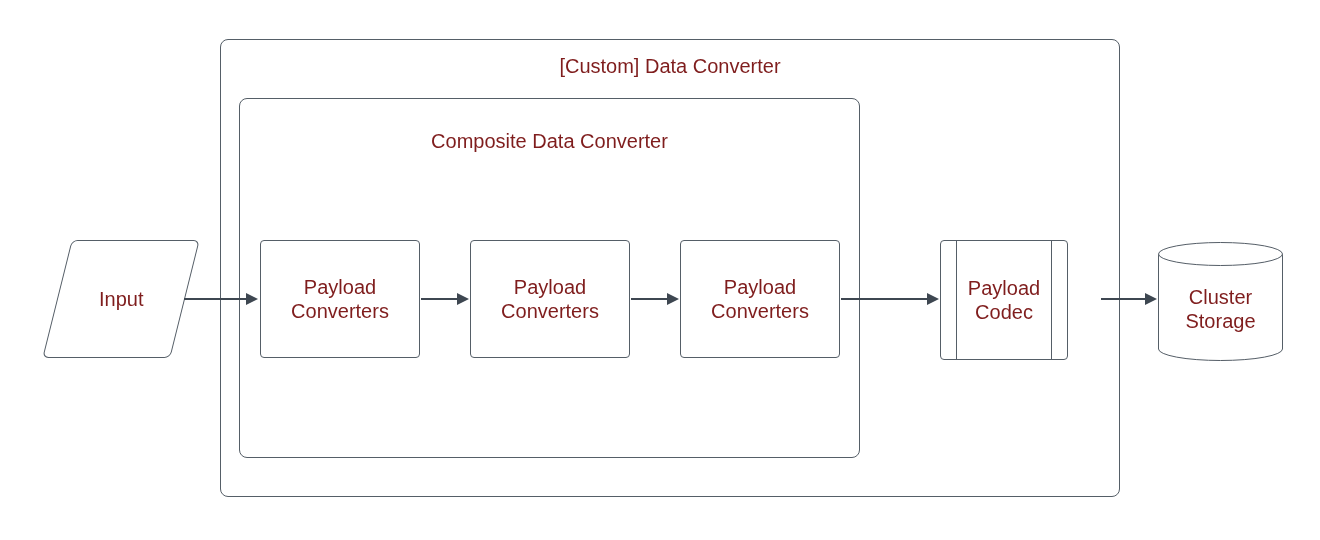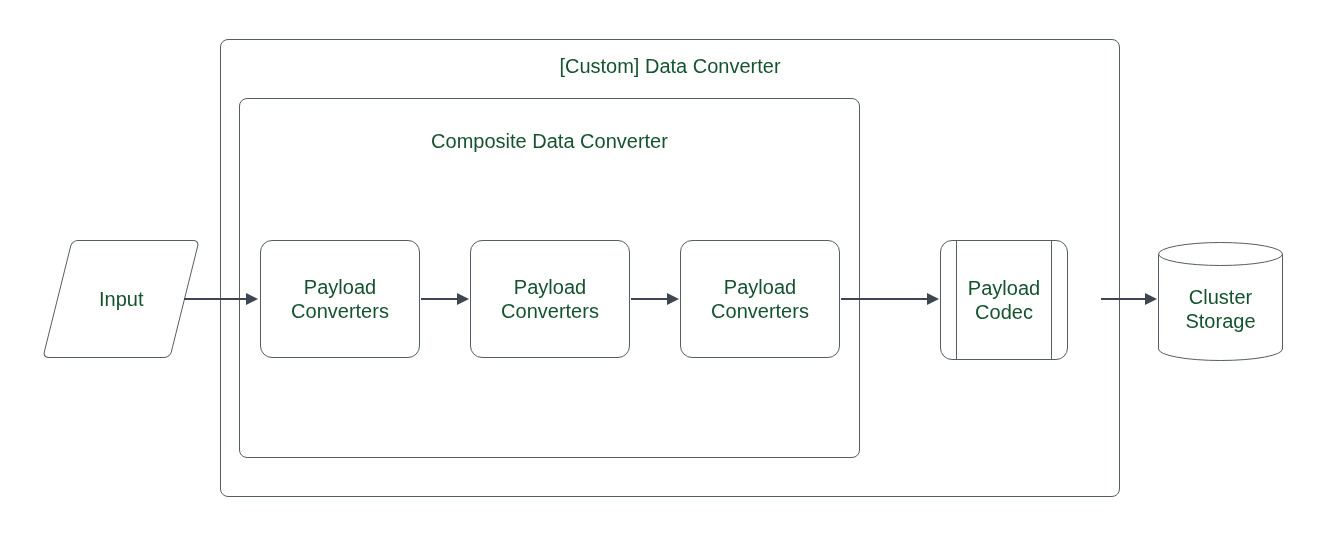--- a/index.html
+++ b/index.html
@@ -6,21 +6,21 @@
     margin: 0;
     padding: 0;
     background: #ffffff;
   }
   .canvas {
     position: relative;
     width: 1320px;
     height: 540px;
     background: #ffffff;
     font-family: "Liberation Sans", sans-serif;
-    color: #14532d;
+    color: #7f1d1d;
     overflow: hidden;
   }
   .abs { position: absolute; box-sizing: border-box; }
 
   
   .group-box {
     border: 1px solid #555e67;
     border-radius: 8px;
     background: #ffffff;
   }
@@ -30,21 +30,21 @@
     right: 0;
     text-align: center;
     font-size: 20px;
     line-height: 24px;
     white-space: nowrap;
   }
 
   
   .node {
     border: 1px solid #555e67;
-    border-radius: 12px;
+    border-radius: 4px;
     background: #ffffff;
     display: flex;
     align-items: center;
     justify-content: center;
     text-align: center;
     font-size: 20px;
     line-height: 24px;
   }
   .node-label { max-width: 114px; }
 

